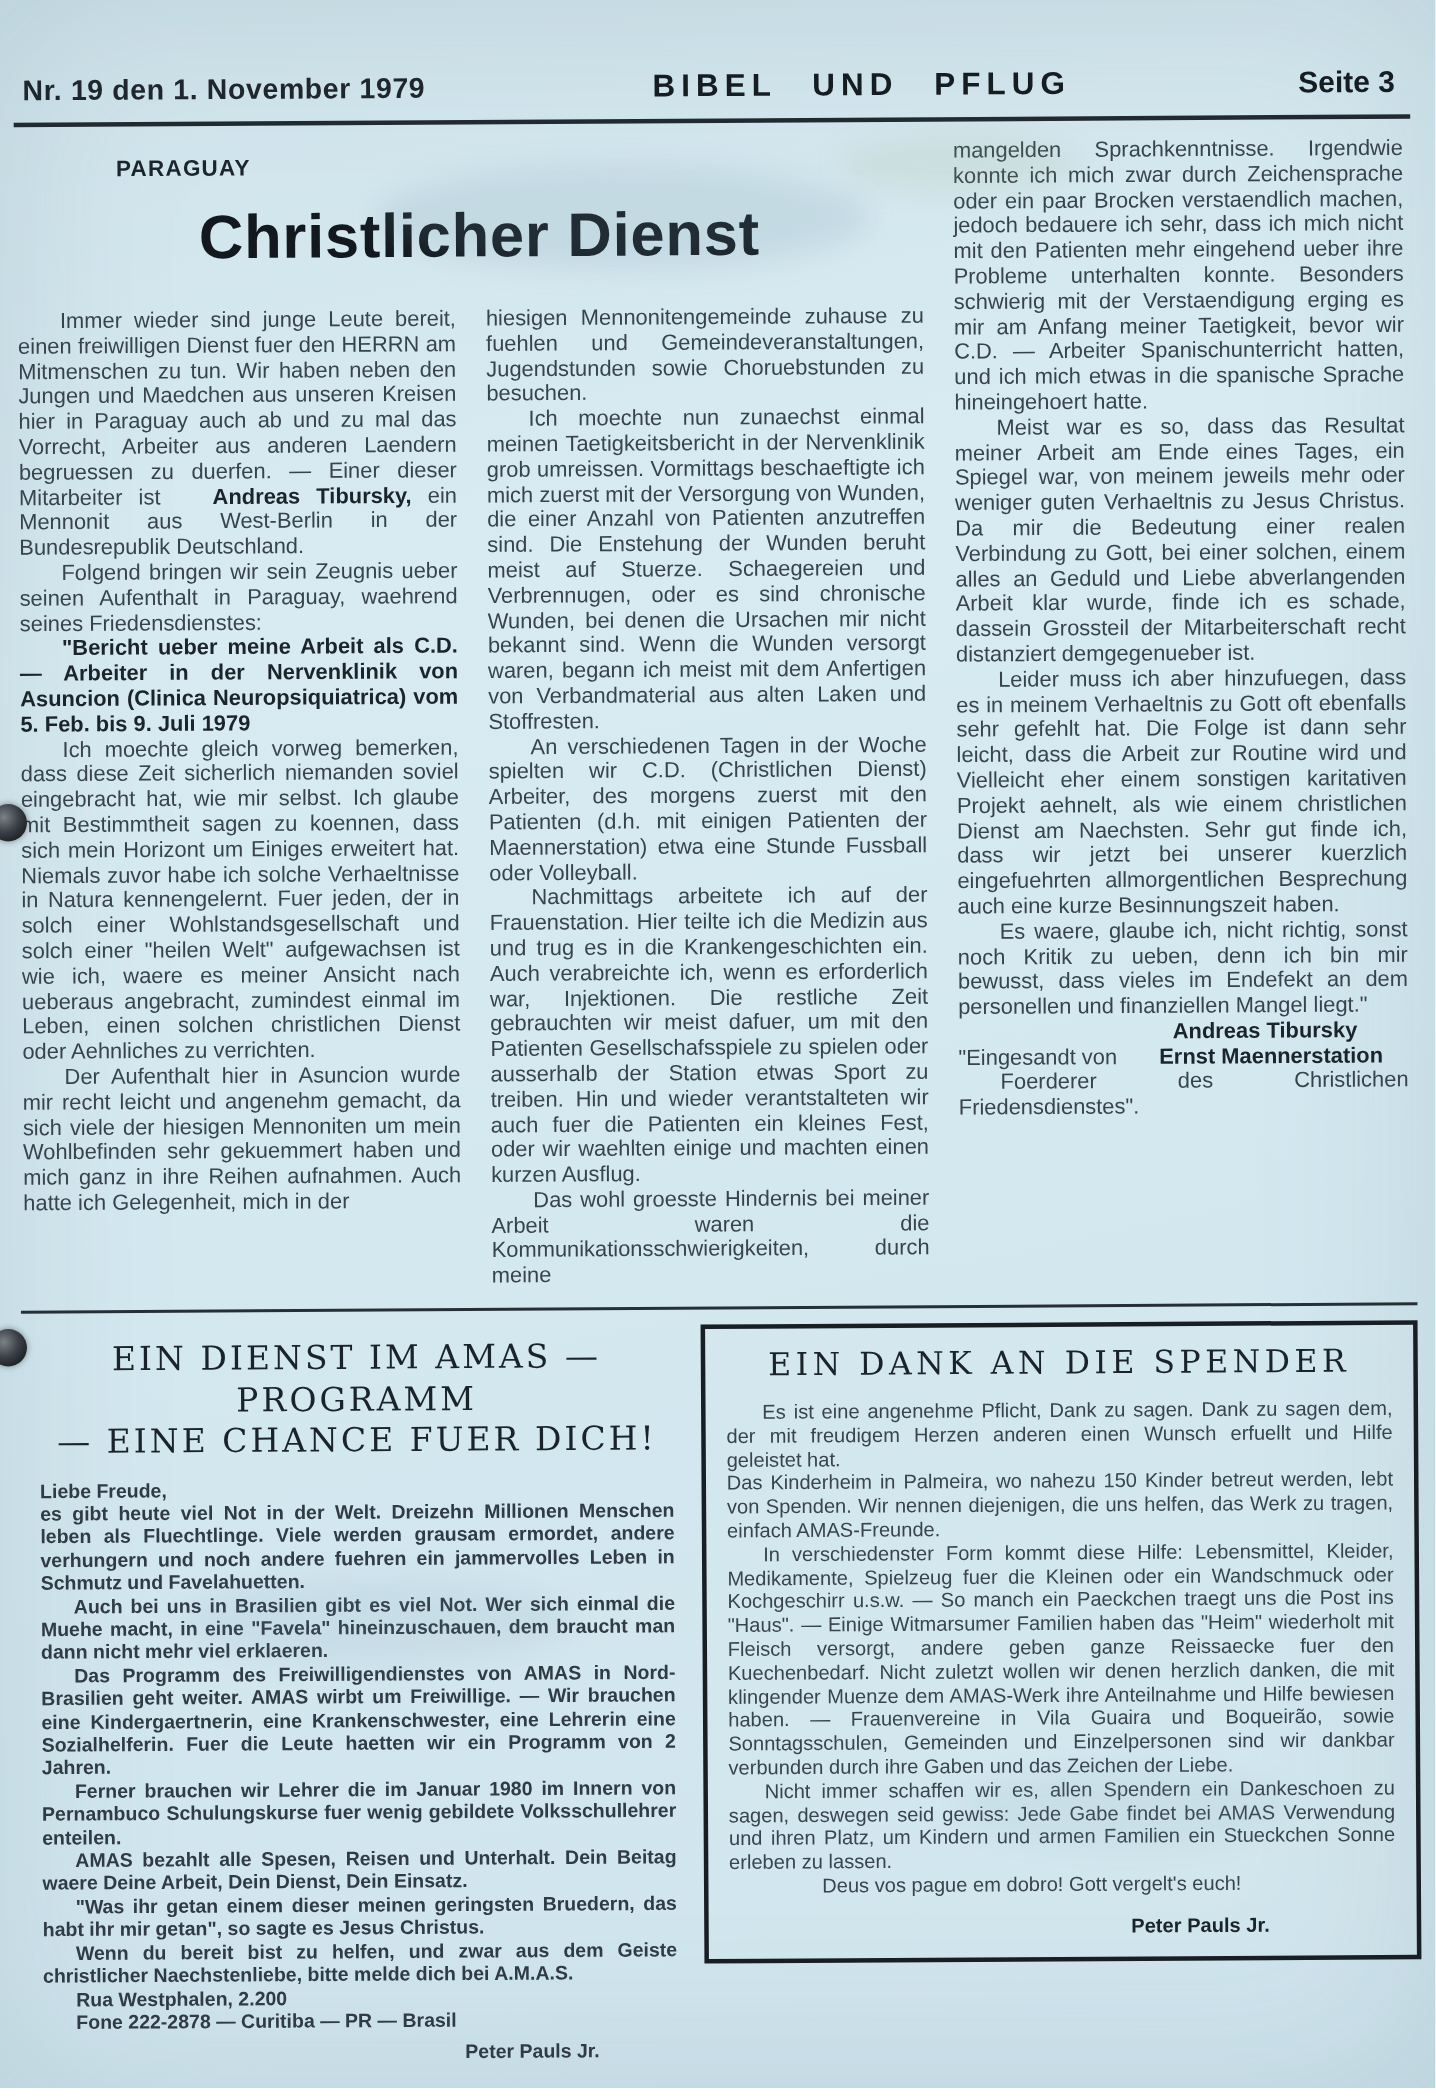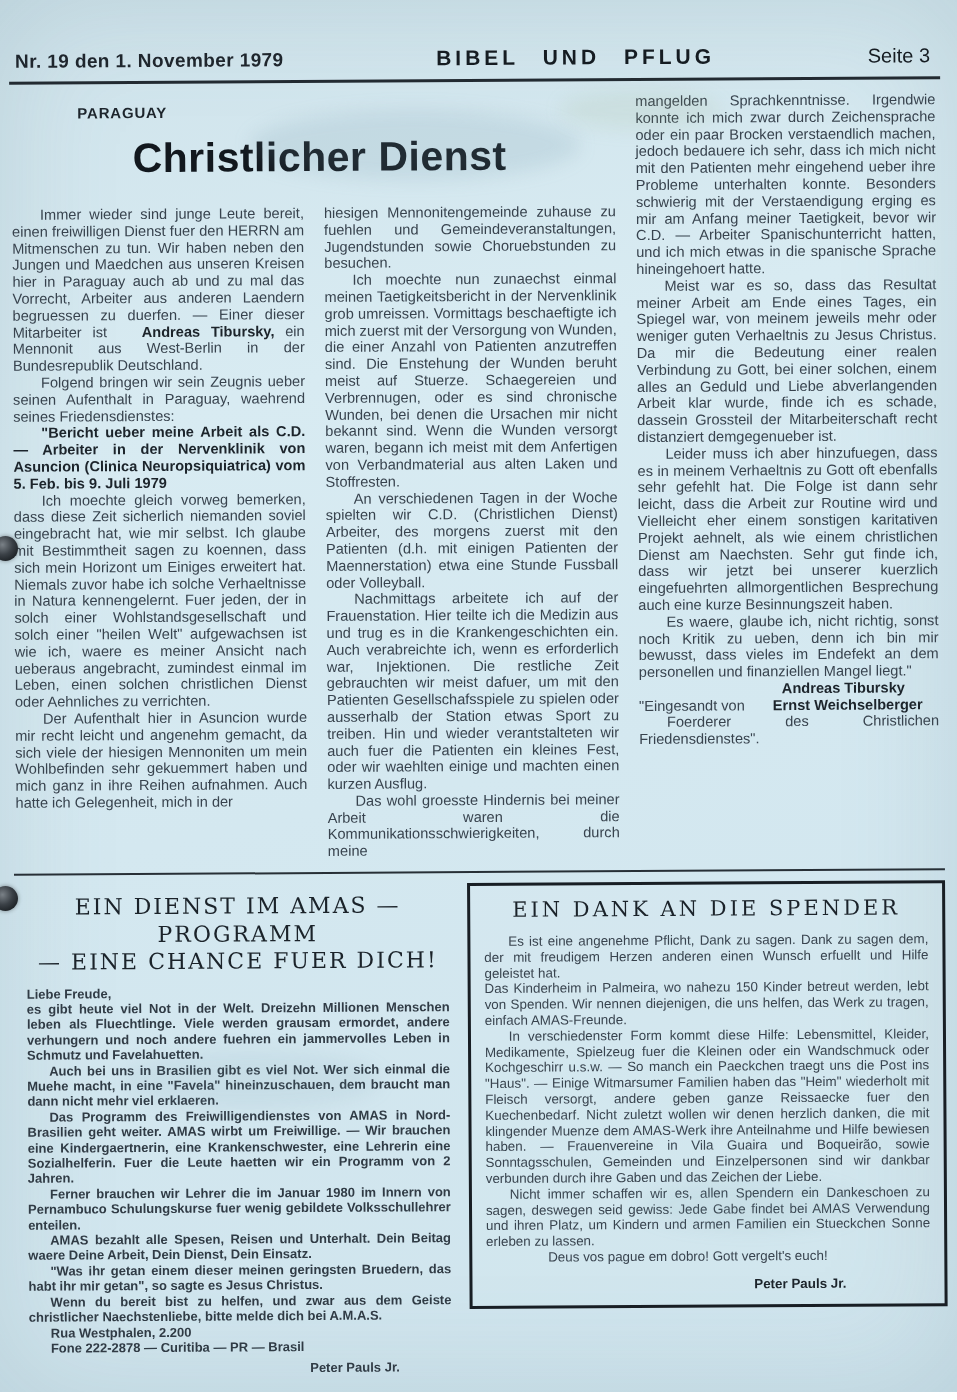--- a/index.html
+++ b/index.html
@@ -7,21 +7,21 @@
     position:relative; width:957px; height:1392px; overflow:hidden;
     background:linear-gradient(168deg,#cfe3eb 0%,#d8ebf2 28%,#d4e8f0 55%,#cfe4ed 100%);
     font-family:"Liberation Sans",sans-serif; color:#38434e;
     box-shadow:inset 0 0 120px rgba(90,120,135,.18);
   }
   .tilt{transform:rotate(-0.35deg); transform-origin:50% 40%;}
   
   .hdr{display:flex; align-items:baseline; justify-content:space-between; padding:46px 24px 0 18px;}
   .hdr .issue{font-size:19px; font-weight:700; color:#1f262d; letter-spacing:.4px;}
   .hdr .mast{font-size:21px; font-weight:700; color:#151c22; letter-spacing:4px; word-spacing:14px;}
-  .hdr .pageno{font-size:20px; font-weight:400; color:#151c22;}
+  .hdr .pageno{font-size:20px; font-weight:700; color:#151c22;}
   .hdr-rule{border-top:3px solid #222a31; margin:9px 14px 0 12px;}
   
   .content-row{display:flex; padding:0 12px 0 14px;}
   .left23{width:616px;}
   .kicker{margin:20px 0 0 66px; font-size:15px; font-weight:700; letter-spacing:.8px; color:#1d252c;}
   .headline{margin:14px 0 24px; text-align:center; font-size:41px; font-weight:700; color:#12181e; letter-spacing:.5px; font-family:"Liberation Sans",sans-serif;}
   .cols{display:flex; gap:20px;}
   .col{width:292px; font-size:14.6px; line-height:16.8px; text-align:justify;}
   .col3{width:300px; margin-top:12px; padding-left:8px; font-size:14.6px; line-height:16.8px; text-align:justify;}
   .col p,.col3 p{margin:0; text-indent:28px;}
@@ -91,21 +91,21 @@
             <p>Das wohl groesste Hindernis bei meiner Arbeit waren die Kommunikationsschwierigkeiten, durch meine</p>
           </div>
         </div>
       </div>
       <div class="col3">
         <p class="noind">mangelden Sprachkenntnisse. Irgendwie konnte ich mich zwar durch Zeichensprache oder ein paar Brocken verstaendlich machen, jedoch bedauere ich sehr, dass ich mich nicht mit den Patienten mehr eingehend ueber ihre Probleme unterhalten konnte. Besonders schwierig mit der Verstaendigung erging es mir am Anfang meiner Taetigkeit, bevor wir C.D. — Arbeiter Spanischunterricht hatten, und ich mich etwas in die spanische Sprache hineingehoert hatte.</p>
         <p>Meist war es so, dass das Resultat meiner Arbeit am Ende eines Tages, ein Spiegel war, von meinem jeweils mehr oder weniger guten Verhaeltnis zu Jesus Christus. Da mir die Bedeutung einer realen Verbindung zu Gott, bei einer solchen, einem alles an Geduld und Liebe abverlangenden Arbeit klar wurde, finde ich es schade, dassein Grossteil der Mitarbeiterschaft recht distanziert demgegenueber ist.</p>
         <p>Leider muss ich aber hinzufuegen, dass es in meinem Verhaeltnis zu Gott oft ebenfalls sehr gefehlt hat. Die Folge ist dann sehr leicht, dass die Arbeit zur Routine wird und Vielleicht eher einem sonstigen karitativen Projekt aehnelt, als wie einem christlichen Dienst am Naechsten. Sehr gut finde ich, dass wir jetzt bei unserer kuerzlich eingefuehrten allmorgentlichen Besprechung auch eine kurze Besinnungszeit haben.</p>
         <p>Es waere, glaube ich, nicht richtig, sonst noch Kritik zu ueben, denn ich bin mir bewusst, dass vieles im Endefekt an dem personellen und finanziellen Mangel liegt."</p>
         <p class="sig-right">Andreas Tibursky</p>
-        <p class="noind sig-line"><span>"Eingesandt von </span><b>Ernst Weichselberger</b></p>
+        <p class="noind sig-line"><span>"Eingesandt von </span><b>Ernst Maennerstation</b></p>
         <p class="sig-foot">Foerderer des Christlichen Friedensdienstes".</p>
       </div>
     </div>
 
     <div class="section-rule"></div>
 
     <div class="bottom-row">
       <section class="amas">
         <h2>
           <span style="display:block">EIN DIENST IM AMAS — PROGRAMM</span>

